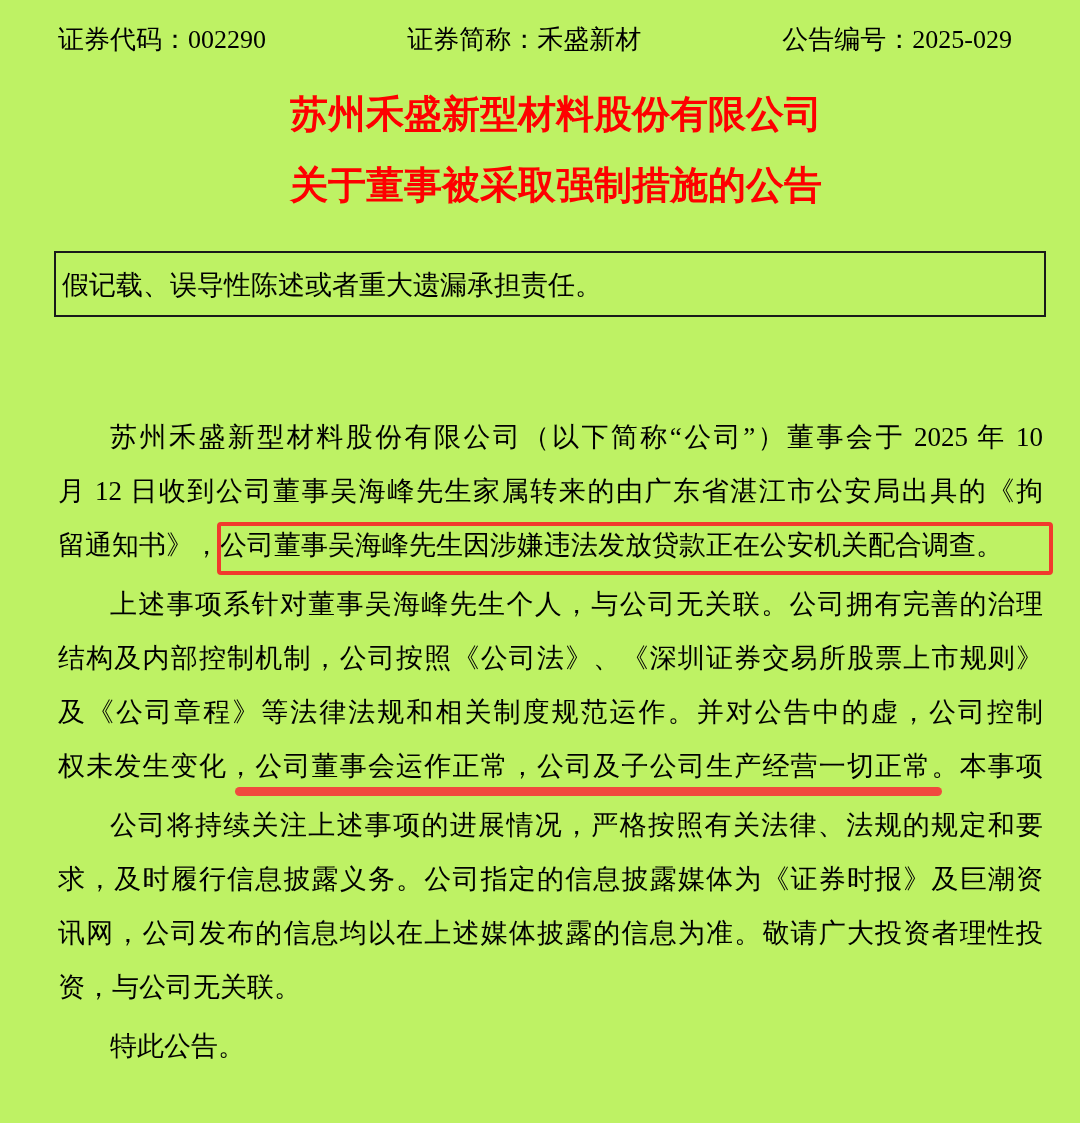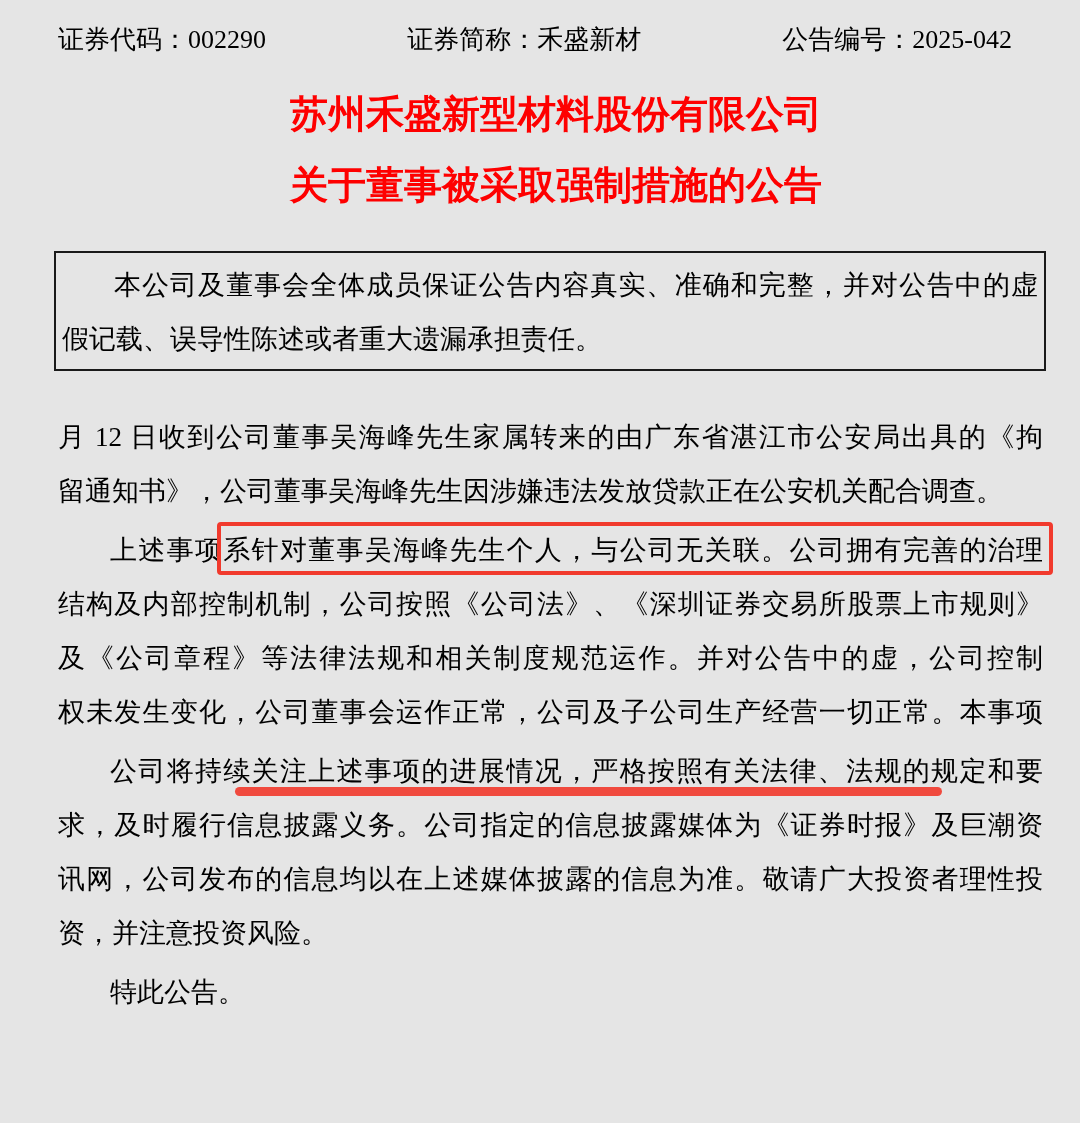--- a/index.html
+++ b/index.html
@@ -5,21 +5,21 @@
   html,body{margin:0;padding:0;}
   body{
     background:#ffffff;
     font-family:"Liberation Serif","DejaVu Serif",serif;
     color:#000;
   }
   .page{
     position:relative;
     width:1080px;
     height:1123px;
-    background:#e5e5e5;
+    background:#bef264;
     overflow:hidden;
   }
   
   .doc-header{
     position:absolute;
     top:24px; left:58px;
     width:954px;
     display:flex;
     justify-content:space-between;
     font-size:26px;
@@ -91,47 +91,47 @@
   }
 </style>
 </head>
 <body>
 
 <div class="page">
 
   <div class="doc-header">
     <span>证券代码：002290</span>
     <span>证券简称：禾盛新材</span>
-    <span>公告编号：2025-042</span>
+    <span>公告编号：2025-029</span>
   </div>
 
   <div class="doc-title t1" style="color: rgb(254, 0, 0);">苏州禾盛新型材料股份有限公司</div>
   <div class="doc-title t2" style="color: rgb(254, 0, 0);">关于董事被采取强制措施的公告</div>
 
   <div class="disclaimer" id="disclaimer-box">
-      <div class="line indent">本公司及董事会全体成员保证公告内容真实、准确和完整，并对公告中的虚</div>
       <div class="line last">假记载、误导性陈述或者重大遗漏承担责任。</div>
     </div>
 
   <div class="content" id="body-container">
       <div class="para">
+        <div class="line indent">苏州禾盛新型材料股份有限公司（以下简称“公司”）董事会于 2025 年 10</div>
         <div class="line">月 12 日收到公司董事吴海峰先生家属转来的由广东省湛江市公安局出具的《拘</div>
         <div class="line last">留通知书》，公司董事吴海峰先生因涉嫌违法发放贷款正在公安机关配合调查。</div>
       </div>
       <div class="para">
         <div class="line indent">上述事项系针对董事吴海峰先生个人，与公司无关联。公司拥有完善的治理</div>
         <div class="line">结构及内部控制机制，公司按照《公司法》、《深圳证券交易所股票上市规则》</div>
         <div class="line">及《公司章程》等法律法规和相关制度规范运作。并对公告中的虚，公司控制</div>
         <div class="line">权未发生变化，公司董事会运作正常，公司及子公司生产经营一切正常。本事项</div>
       </div>
       <div class="para">
         <div class="line indent">公司将持续关注上述事项的进展情况，严格按照有关法律、法规的规定和要</div>
         <div class="line">求，及时履行信息披露义务。公司指定的信息披露媒体为《证券时报》及巨潮资</div>
         <div class="line">讯网，公司发布的信息均以在上述媒体披露的信息为准。敬请广大投资者理性投</div>
-        <div class="line last">资，并注意投资风险。</div>
+        <div class="line last">资，与公司无关联。</div>
       </div>
       <div class="para">
         <div class="line last indent">特此公告。</div>
       </div>
     </div>
 
   <div class="hl-box" style="border-color: rgb(241, 58, 45);"></div>
   <div class="hl-underline" style="background: rgb(240, 74, 62);"></div>
 
 </div>

